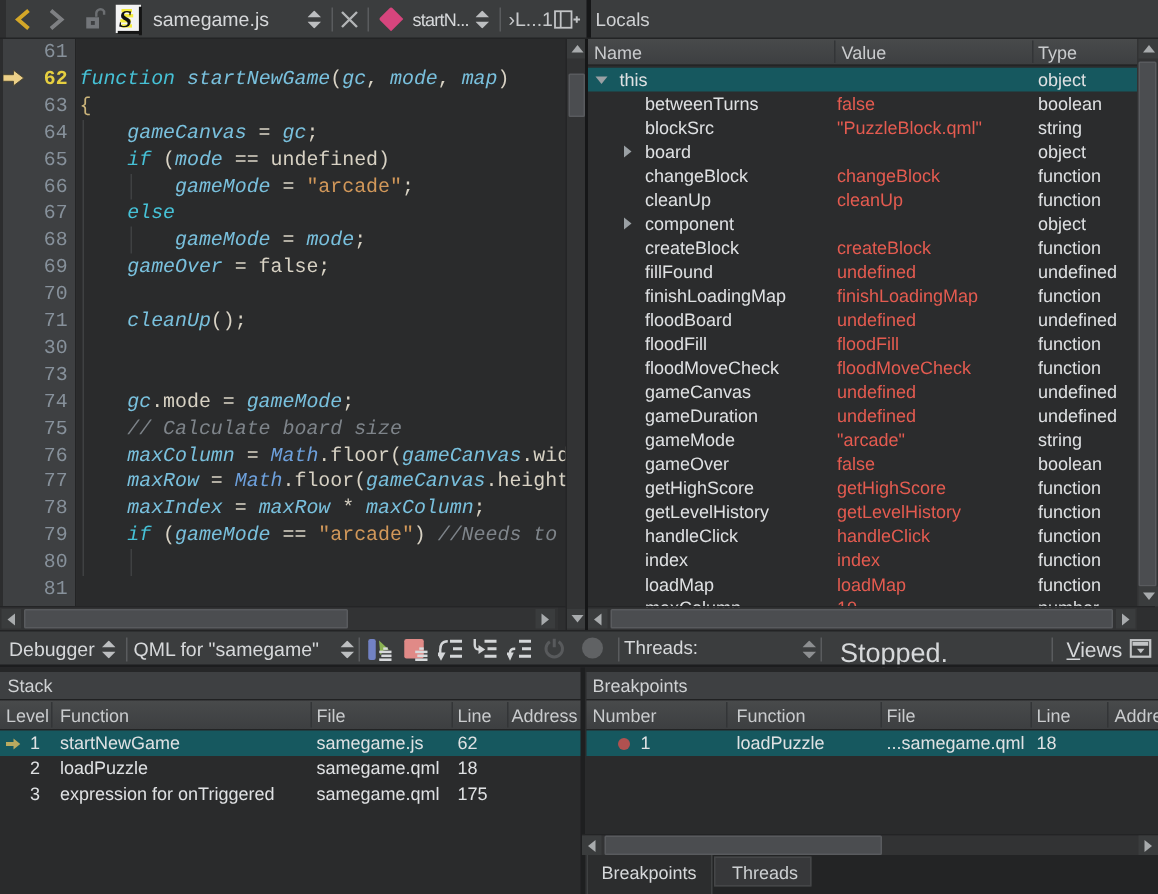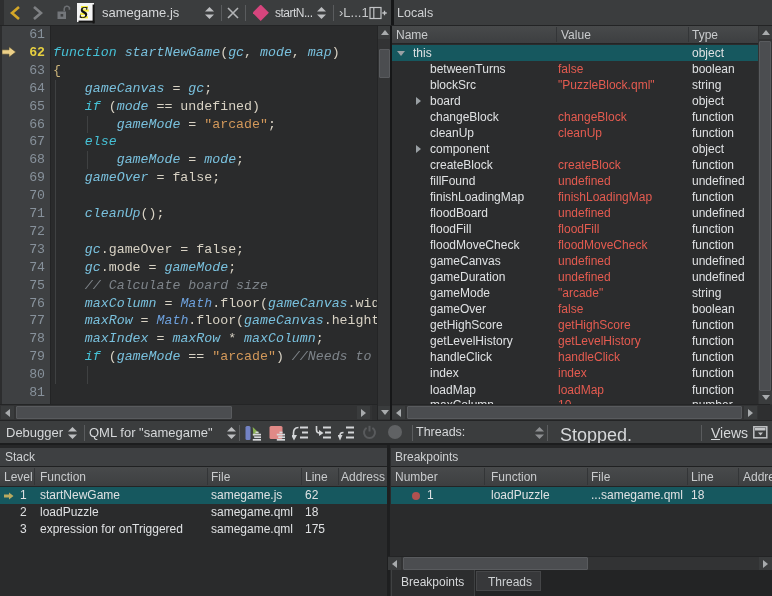--- a/index.html
+++ b/index.html
@@ -108,21 +108,21 @@
     <div class="lno" style="top:17.9px;color:#e6cf40;font-weight:bold;">62</div>
     <div class="lno" style="top:35.8px;">63</div>
     <div class="lno" style="top:53.7px;">64</div>
     <div class="lno" style="top:71.6px;">65</div>
     <div class="lno" style="top:89.5px;">66</div>
     <div class="lno" style="top:107.4px;">67</div>
     <div class="lno" style="top:125.3px;">68</div>
     <div class="lno" style="top:143.2px;">69</div>
     <div class="lno" style="top:161.1px;">70</div>
     <div class="lno" style="top:179.0px;">71</div>
-    <div class="lno" style="top:196.9px;">72</div>
+    <div class="lno" style="top:196.9px;">30</div>
     <div class="lno" style="top:214.8px;">73</div>
     <div class="lno" style="top:232.7px;">74</div>
     <div class="lno" style="top:250.6px;">75</div>
     <div class="lno" style="top:268.5px;">76</div>
     <div class="lno" style="top:286.4px;">77</div>
     <div class="lno" style="top:304.3px;">78</div>
     <div class="lno" style="top:322.2px;">79</div>
     <div class="lno" style="top:340.1px;">80</div>
     <div class="lno" style="top:358.0px;">81</div>
 
@@ -138,21 +138,20 @@
     <div class="abs" style="left:0;top:0;width:377px;height:378px;overflow:hidden;">
       <div class="codeline" style="top:17.9px;"><span class="kw">function</span> <span class="loc">startNewGame</span>(<span class="loc">gc</span>, <span class="loc">mode</span>, <span class="loc">map</span>)</div>
       <div class="codeline" style="top:35.8px;"><span style="color:#cbb47a">{</span></div>
       <div class="codeline" style="top:53.7px;">    <span class="loc">gameCanvas</span> = <span class="loc">gc</span>;</div>
       <div class="codeline" style="top:71.6px;">    <span class="kw">if</span> (<span class="loc">mode</span> == undefined)</div>
       <div class="codeline" style="top:89.5px;">        <span class="loc">gameMode</span> = <span class="str">"arcade"</span>;</div>
       <div class="codeline" style="top:107.4px;">    <span class="kw">else</span></div>
       <div class="codeline" style="top:125.3px;">        <span class="loc">gameMode</span> = <span class="loc">mode</span>;</div>
       <div class="codeline" style="top:143.2px;">    <span class="loc">gameOver</span> = false;</div>
       <div class="codeline" style="top:179.0px;">    <span class="loc">cleanUp</span>();</div>
-      <div class="codeline" style="top:214.8px;">    <span class="loc">gc</span>.gameOver = false;</div>
       <div class="codeline" style="top:232.7px;">    <span class="loc">gc</span>.mode = <span class="loc">gameMode</span>;</div>
       <div class="codeline" style="top:250.6px;">    <span class="cmt">// Calculate board size</span></div>
       <div class="codeline" style="top:268.5px;">    <span class="loc">maxColumn</span> = <span class="mth">Math</span>.floor(<span class="loc">gameCanvas</span>.widt</div>
       <div class="codeline" style="top:286.4px;">    <span class="loc">maxRow</span> = <span class="mth">Math</span>.floor(<span class="loc">gameCanvas</span>.height</div>
       <div class="codeline" style="top:304.3px;">    <span class="loc">maxIndex</span> = <span class="loc">maxRow</span> * <span class="loc">maxColumn</span>;</div>
       <div class="codeline" style="top:322.2px;">    <span class="kw">if</span> (<span class="loc">gameMode</span> == <span class="str">"arcade"</span>) <span class="cmt">//Needs to b</span></div>
     </div>
 
     <div class="abs sbtrack" style="left:378px;top:0;width:13px;height:394px;"></div>
     <div class="abs" style="left:377px;top:0;width:1px;height:394px;background:#242526;"></div>

